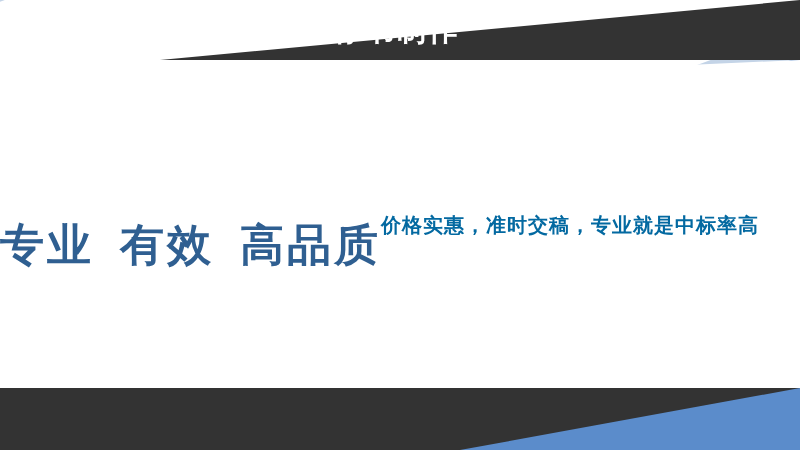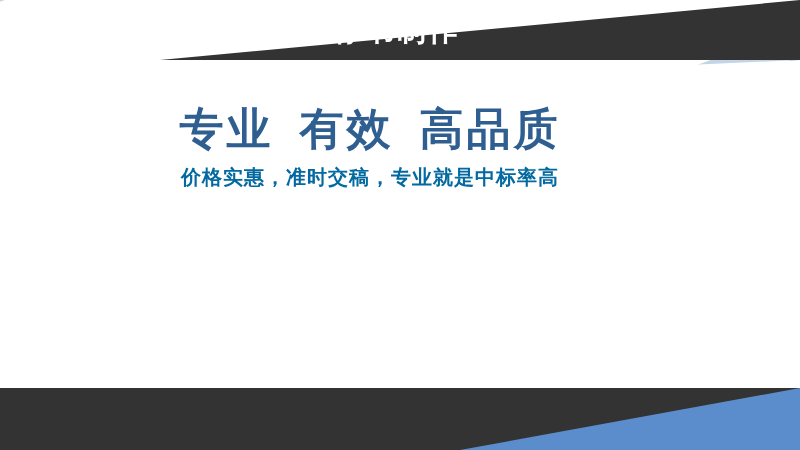--- a/index.html
+++ b/index.html
@@ -88,21 +88,21 @@
     letter-spacing:2px;
     padding-right:72px;
     white-space:nowrap;
   }
 
   
   .content{
     position:absolute;
     left:0;top:60px;width:740px;height:330px;
     z-index:7;
-    display:flex;flex-direction:column;align-items:center;
+    display:flex;flex-direction:row;align-items:center;
     text-align:center;
   }
   .main-title{
     margin-top:40px;
     color:#2f5f91;
     font-size:44px;
     font-weight:bold;
     letter-spacing:3px;
     white-space:nowrap;
   }

